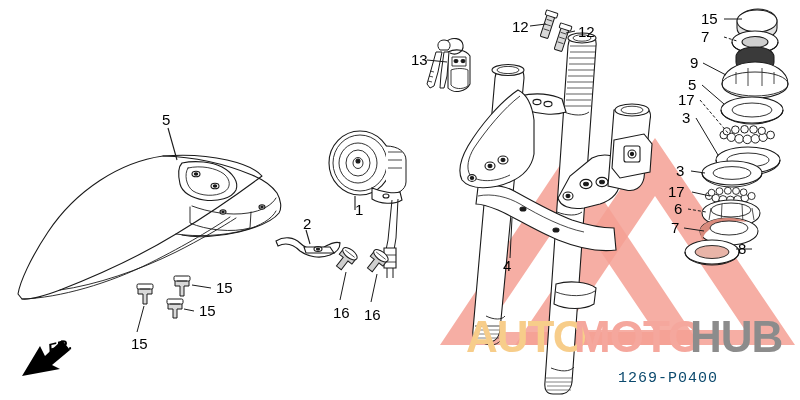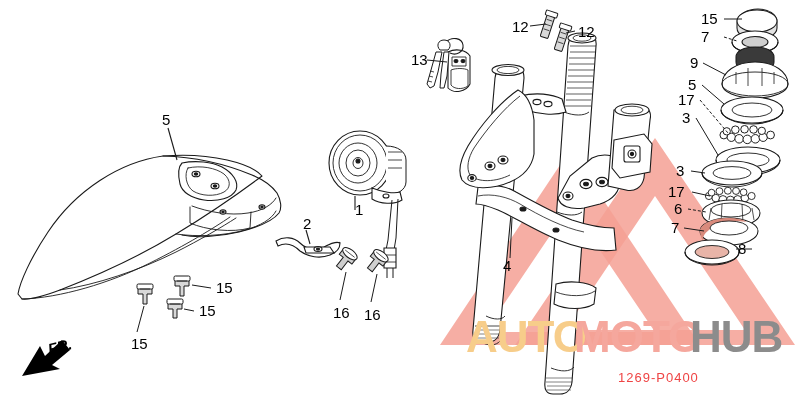--- a/index.html
+++ b/index.html
@@ -3,22 +3,22 @@
 <meta charset="utf-8">
 <style>
   html,body{margin:0;padding:0;background:#ffffff;}
   body{width:800px;height:400px;overflow:hidden;
        font-family:"Liberation Sans",sans-serif;}
   #stage{position:relative;width:800px;height:400px;background:#fff;}
   #art{position:absolute;left:0;top:0;width:800px;height:400px;}
   .lbl{position:absolute;font-family:"Liberation Sans",sans-serif;
        font-size:15px;font-weight:500;color:#000;line-height:1;
        white-space:nowrap;}
-  #partno{position:absolute;left:618px;top:370px;font-family:Liberation Sans, sans-serif;
-          font-size:13px;letter-spacing:1px;color:#ef4444;white-space:nowrap;}
+  #partno{position:absolute;left:618px;top:370px;font-family:Liberation Mono, monospace;
+          font-size:15px;letter-spacing:1px;color:#0c4a6e;white-space:nowrap;}
   #frtxt{position:absolute;left:46px;top:341px;font-size:15px;font-weight:bold;
          font-style:italic;color:#000;transform:rotate(-14deg);transform-origin:0 0;}
 </style>
 </head>
 <body>
 
 <div id="stage">
 
   <svg id="art" viewBox="0 0 800 400">
     <defs>

